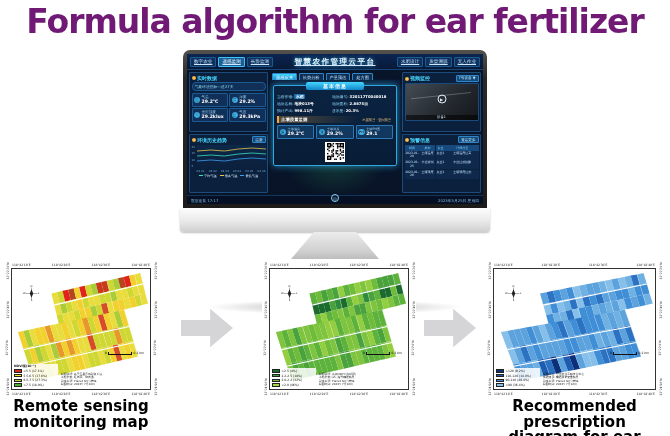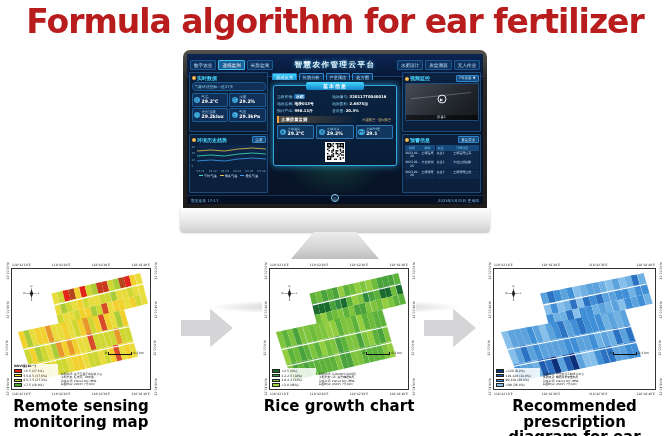--- a/index.html
+++ b/index.html
@@ -21,21 +21,21 @@
   .stand { width:88px; height:27px; margin:0 auto;
            background:linear-gradient(180deg,#ececec,#d0d0d0 70%,#bdbdbd);
            clip-path:polygon(26% 0, 74% 0, 100% 100%, 0 100%); }
   .mshadow { position:absolute; left:-30px; right:-30px; top:206px; height:58px;
              background:radial-gradient(ellipse 50% 18% at 50% 88%, rgba(0,0,0,.30), rgba(0,0,0,0) 70%);
              pointer-events:none; }
 
   
   .dash { width:100%; height:100%; color:#cfe8ff; position:relative; font-size:4px; }
   .dash-nav { height:16px; display:flex; align-items:center; justify-content:space-between;
-              background:linear-gradient(180deg,#0c2450,#081a38); border-bottom:1px solid #16457c; padding:11px 3px; }
+              background:linear-gradient(180deg,#0c2450,#081a38); border-bottom:1px solid #16457c; padding:4px 3px;text-decoration:underline; }
   .nav-group { display:flex; gap:2px; }
   .nav-item { font-size:4.6px; padding:1.5px 3px; background:rgba(22,70,124,.45);
               border:0.5px solid #1c5a94; color:#bfe3ff; border-radius:1px; white-space:nowrap; }
   .nav-item.active { background:rgba(44,150,220,.55); color:#fff; border-color:#3fc0f0; }
   .nav-title { font-size:7.5px; font-weight:700; color:#eaf8ff; letter-spacing:1.5px;
                text-shadow:0 0 4px #2fa8e0; white-space:nowrap; padding:0 4px; }
 
   .dash-body { position:absolute; top:16px; bottom:9px; left:0; right:0; display:flex; gap:2px; padding:2px; }
   .col { display:flex; flex-direction:column; gap:2px; }
   .col-left,.col-right { width:79px; flex:none; }
@@ -155,21 +155,21 @@
   .map-caption { margin-top:3px; text-align:center; font-weight:700; font-size:15px; line-height:15.5px; color:#000;
                  margin-left:-14px; margin-right:-14px; }
   .arrow { position:absolute; width:52px; height:42px;
            clip-path:polygon(0 31%, 56% 31%, 56% 4%, 100% 50%, 56% 96%, 56% 69%, 0 69%); }
   #arrow0 { left:181px; top:45px; }
   #arrow1 { left:424px; top:45px; }
 </style>
 </head>
 <body>
 
-<h1 class="page-title" style="color: #b91c1c;">Formula algorithm for ear fertilizer</h1>
+<h1 class="page-title" style="color: #701a75;">Formula algorithm for ear fertilizer</h1>
 
 <div class="monitor">
   <div class="mshadow"></div>
   <div class="bezel">
     <div class="screen">
       <div class="dash">
         <div class="dash-nav">
           <div class="nav-group" id="navLeft">
               <span class="nav-item">数字农业</span>
               <span class="nav-item active">遥感监测</span>
@@ -817,23 +817,20 @@
             <div>影像来源: Planet 3m分辨率</div>
             <div>制图时间: 2023年7月10日</div>
           </div>
           <div class="map-scalebar">
             <span>0</span>
             <span class="sb-line"></span>
             <span>0.2 km</span>
           </div>
         </div>
       </div>
-    <div class="map-caption">
-        <div>Rice growth chart</div>
-      </div>
   </div>
   <div class="arrow" id="arrow1" style="background: rgb(213, 213, 215);"></div>
   <div class="map-figure" id="mapfig2">
     <div class="map-panel">
         <div class="ticks ticks-top">
           <span class="tick">118°42′10″E</span>
           <span class="tick">118°42′20″E</span>
           <span class="tick">118°42′30″E</span>
           <span class="tick">118°42′40″E</span>
         </div>

